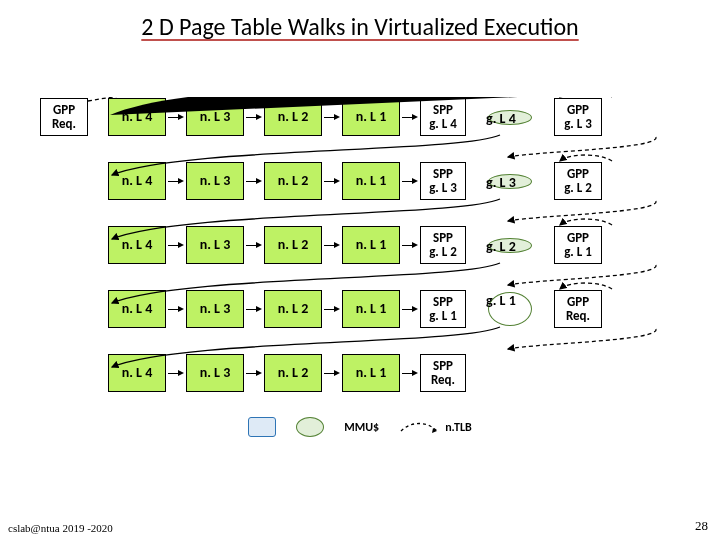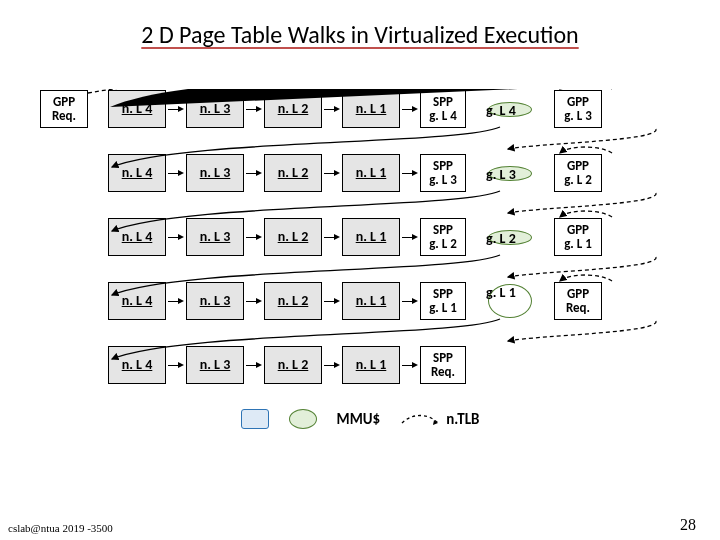--- a/index.html
+++ b/index.html
@@ -7,32 +7,32 @@
     width: 720px;
     height: 540px;
     background: #fff;
     font-family: "Segoe UI", Calibri, Arial, sans-serif;
     position: relative;
     overflow: hidden;
   }
   .title {
     text-align: center;
     font-size: 24px;
-    padding-top: 20px;
+    padding-top: 12px;
     color: #000;
     font-weight: 400;
     text-decoration: underline;
     text-decoration-color: #c0504d;
     text-decoration-thickness: 2px;
     text-underline-offset: 4px;
   }
   .diagram {
     position: relative;
     width: 640px;
-    margin: 40px auto 0 auto;
+    margin: 56px auto 0 auto;
   }
   .row {
     display: flex;
     align-items: center;
     gap: 0;
     margin-bottom: 24px;
     position: relative;
     height: 40px;
   }
   .box {
@@ -44,22 +44,21 @@
     justify-content: center;
     font-size: 14px;
     font-weight: 700;
     line-height: 1.1;
     text-align: center;
     flex-direction: column;
   }
   .box.two { font-size: 13px; }
   .n-box {
     width: 58px;
-    background: #e5e5e5;
-    text-decoration: underline;
+    background: #bef264;
   }
   .s-box { width: 46px; }
   .gpp-box { width: 48px; }
   .g-box {
     width: 48px;
     border: none;
     position: relative;
   }
   .g-box .ellipse {
     position: absolute;
@@ -103,21 +102,21 @@
     height: 400px;
     pointer-events: none;
     z-index: 5;
   }
   .legend {
     display: flex;
     gap: 20px;
     align-items: center;
     justify-content: center;
     margin-top: 4px;
-    font-size: 15px;
+    font-size: 12px;
     font-weight: 600;
   }
   .legend .sw-box {
     width: 28px; height: 20px;
     background: #deeaf6;
     border: 1px solid #2e74b5;
     border-radius: 3px;
   }
   .legend .sw-ell {
     width: 28px; height: 20px;
@@ -134,23 +133,23 @@
   .legend .tlb svg { width: 40px; height: 16px; }
   .footer-left {
     position: absolute;
     left: 8px;
     bottom: 6px;
     font-size: 11px;
     font-family: "Times New Roman", serif;
   }
   .footer-right {
     position: absolute;
-    right: 24px;
+    right: 12px;
     bottom: 6px;
-    font-size: 16px;
+    font-size: 13px;
     font-family: "Times New Roman", serif;
   }
 </style>
 </head>
 <body>
 
 <h1 class="title">2 D Page Table Walks in Virtualized Execution</h1>
 
 <div class="diagram">
 
@@ -307,14 +306,14 @@
       <svg viewBox="0 0 40 16">
         <path d="M2 12 C 12 2 28 2 38 12" stroke="#000" stroke-width="1.3" stroke-dasharray="3 3" fill="none"></path>
         <path d="M34 9 L38 12 L33 14 Z" fill="#000"></path>
       </svg>
       <span>n.TLB</span>
     </div>
   </div>
 
 </div>
 
-<div class="footer-left">cslab@ntua 2019 -3500</div>
+<div class="footer-left">cslab@ntua 2019 -2020</div>
 <div class="footer-right">28</div>
 
 </body></html>

